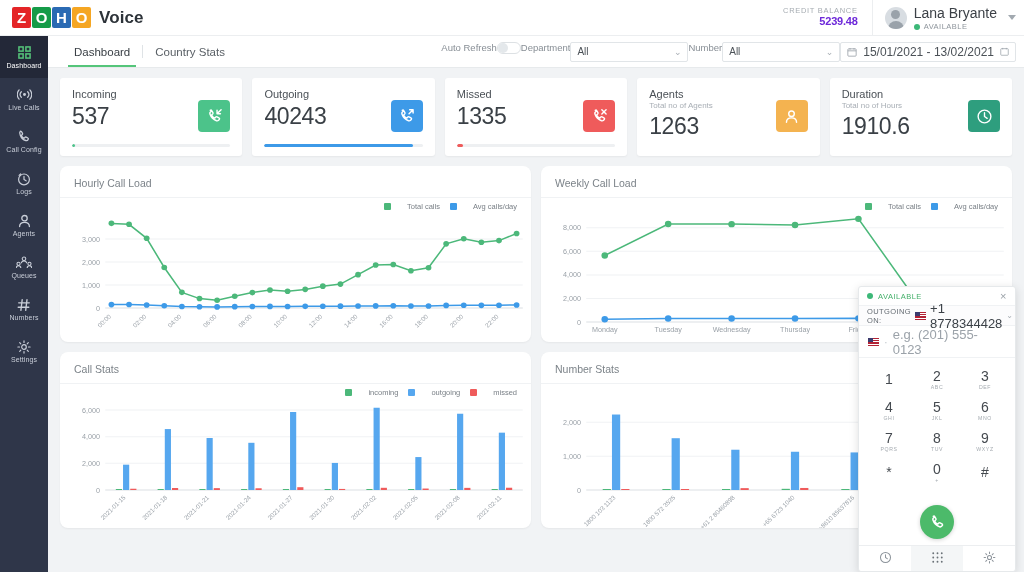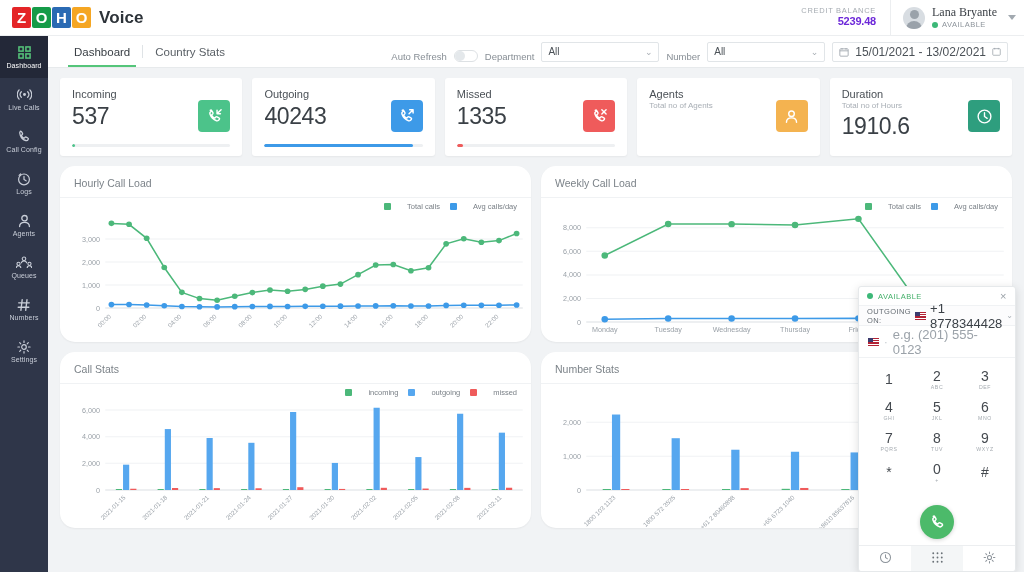--- a/index.html
+++ b/index.html
@@ -36,21 +36,21 @@
   .credit-value { font-size: 11px; color: #6d28d9; font-weight: bold; letter-spacing: -.2px; }
   .user-box { display: flex; align-items: center; gap: 7px; padding: 0 8px 0 12px;
               border-left: 1px solid #eceef0; height: 100%; }
   .avatar { width: 22px; height: 22px; border-radius: 50%; background: #d8dde2;
             position: relative; overflow: hidden; flex: none; }
   .avatar::before { content: ""; position: absolute; width: 9px; height: 9px; border-radius: 50%;
             background: #9aa2aa; left: 6.5px; top: 3.5px; }
   .avatar::after { content: ""; position: absolute; width: 16px; height: 10px;
             border-radius: 8px 8px 0 0; background: #9aa2aa; left: 3px; top: 14px; }
   .user-meta { line-height: 1.3; }
-  .user-name { font-size: 12px; color: #3c4147; font-family: Liberation Serif, serif; }
+  .user-name { font-size: 14px; color: #3c4147; }
   .user-status { font-size: 7.5px; color: #8d949b; letter-spacing: .5px;
                  display: flex; align-items: center; gap: 4px; }
   .dot-green { width: 6px; height: 6px; border-radius: 50%; background: #3cb878; display: inline-block; }
   .caret-down { width: 0; height: 0; border-left: 4px solid transparent; border-right: 4px solid transparent;
                 border-top: 5px solid #a2a9b0; margin-left: 4px; }
 
   
   .sidebar {
     position: absolute; left: 0; top: 36px; width: 48px; bottom: 0;
     background: #2f3649; display: flex; flex-direction: column; z-index: 25;
@@ -70,21 +70,21 @@
     border-bottom: 1px solid #e7eaec; display: flex; align-items: center; z-index: 20;
   }
   .tabs { display: flex; align-items: center; height: 100%; padding-left: 14px; }
   .tab { position: relative; height: 100%; display: flex; align-items: center;
          padding: 0 12px; font-size: 11.5px; color: #5a6066; cursor: pointer; }
   .tab.active { color: #3a4046; }
   .tab.active::after { content: ""; position: absolute; left: 6px; right: 6px; bottom: 0;
                        height: 2px; background: #55c57a; }
   .tab-divider { width: 1px; height: 13px; background: #dfe3e6; }
 
-  .filters { margin-left: auto; display: flex; align-items: flex-end; gap: 7px; padding-right: 16px; }
+  .filters { margin-left: auto; display: flex; align-items: flex-start; padding-right: 8px; }
   .f-label { font-size: 9.5px; color: #878e95; }
   .toggle { width: 24px; height: 12px; border-radius: 7px; background: #fff;
             border: 1px solid #dde1e4; position: relative; cursor: pointer; }
   .toggle::after { content: ""; position: absolute; width: 10px; height: 10px; border-radius: 50%;
             background: #e4e8eb; top: 0px; left: 0px; }
   .select {
     height: 20px; min-width: 118px; border: 1px solid #e1e5e8; border-radius: 2px; background: #fff;
     display: flex; align-items: center; padding: 0 6px; font-size: 10px; color: #4b5157; cursor: pointer;
   }
   .select .sel-caret { margin-left: auto; color: #a8aeb4; font-size: 9px; }
@@ -110,21 +110,21 @@
   .kpi-icon {
     position: absolute; right: 12px; top: 22px; width: 32px; height: 32px; border-radius: 4px;
     display: flex; align-items: center; justify-content: center; color: #fff;
   }
   .kpi-bar { position: absolute; left: 12px; right: 12px; bottom: 9px; height: 3px;
              background: #eef0f2; border-radius: 2px; overflow: hidden; }
   .kpi-bar span { display: block; height: 100%; border-radius: 2px; }
 
   .chart-row { display: flex; gap: 10px; margin-top: 10px; }
   .card {
-    flex: 1; background: #fff; border-radius: 15px; box-shadow: 0 1px 2px rgba(0,0,0,.05);
+    flex: 1; background: #fff; border-radius: 8px; box-shadow: 0 1px 2px rgba(0,0,0,.05);
     height: 176px; position: relative; overflow: hidden;
   }
   .card-title { font-size: 10.5px; color: #7c8389; padding: 11px 0 8px 14px; border-bottom: 1px solid #f0f2f4; }
   .legend { position: absolute; right: 14px; top: 36px; display: flex; gap: 10px; align-items: center; }
   .legend-item { display: flex; align-items: center; gap: 16px; font-size: 7.5px; color: #7a8087; }
   .legend-sw { width: 7px; height: 7px; border-radius: 1px; display: inline-block; }
   .plot { position: absolute; left: 0; right: 0; top: 44px; bottom: 0; }
   .plot svg { display: block; width: 100%; height: 100%; }
   .tick-text { font-size: 7px; fill: #9aa1a8; font-family: "Liberation Sans", sans-serif; }
   .tick-rot { font-size: 6.2px; fill: #9aa1a8; font-family: "Liberation Sans", sans-serif; }
@@ -372,20 +372,21 @@
         </svg>
       </div>
       <div class="kpi-bar">
           <span style="width:4%;background:#ef5b5b"></span>
         </div>
     </div>
 
     <div class="kpi">
       <div class="kpi-title">Agents</div>
       <div class="kpi-sub">Total no of Agents</div>
+      <div class="kpi-value">1263</div>
       <div class="kpi-icon" style="background:#f4b350">
         <svg width="15" height="15" viewBox="0 0 13 14" fill="none" stroke="#fff" stroke-width="1.35">
           <circle cx="6.5" cy="4.4" r="2.6"></circle>
             <path d="M1.8 12.4c0-2.6 2.1-4.1 4.7-4.1s4.7 1.5 4.7 4.1" stroke-linecap="round"></path>
         </svg>
       </div>
     </div>
 
     <div class="kpi">
       <div class="kpi-title">Duration</div>

